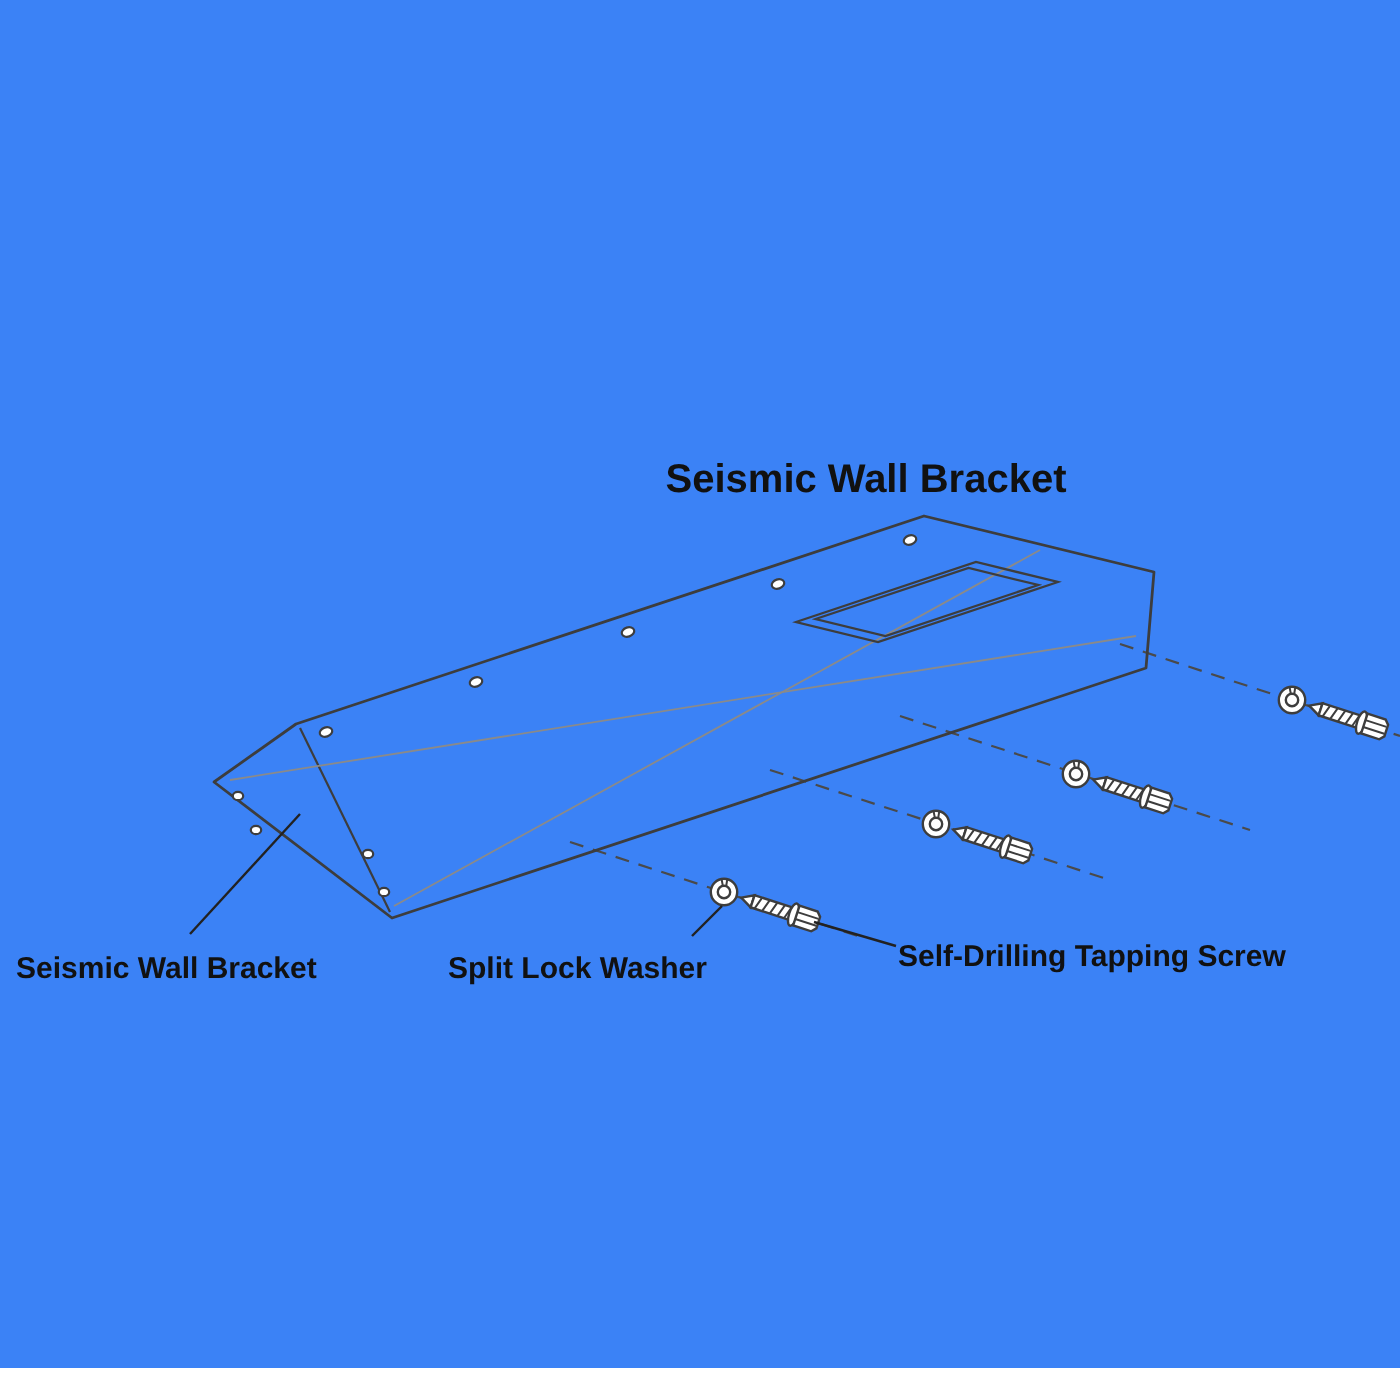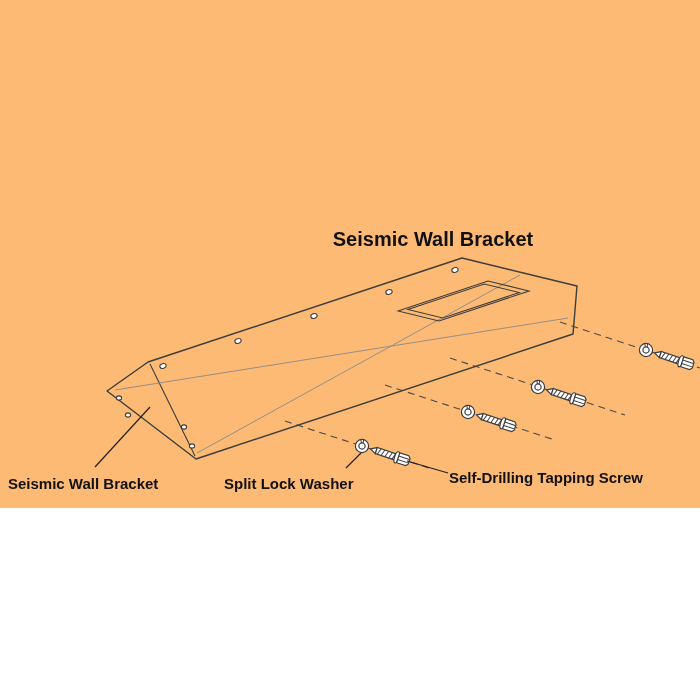--- a/index.html
+++ b/index.html
@@ -3,22 +3,22 @@
 <meta charset="utf-8">
 <style>
   html, body {
     margin: 0;
     padding: 0;
     background: #ffffff;
   }
   .stage {
     position: relative;
     width: 700px;
-    height: 508px;
-    background: #fdba74;
+    height: 684px;
+    background: #3b82f6;
     overflow: hidden;
     font-family: "Liberation Sans", sans-serif;
   }
   svg { display: block; }
   .title {
     font-family: "Liberation Sans", sans-serif;
     font-weight: bold;
     font-size: 20px;
     fill: #111111;
   }

